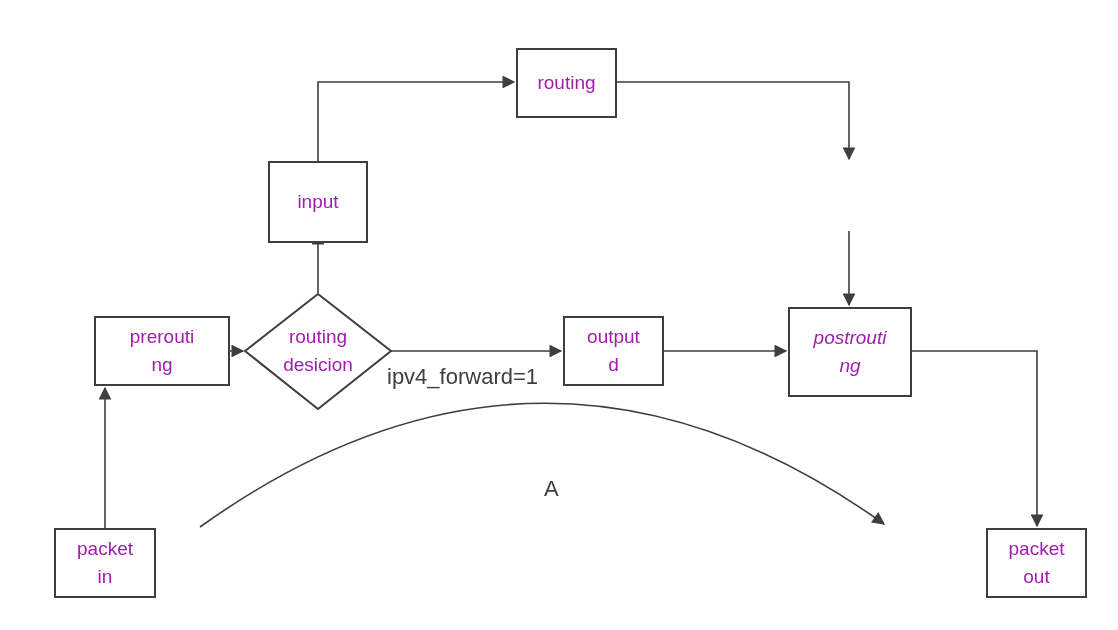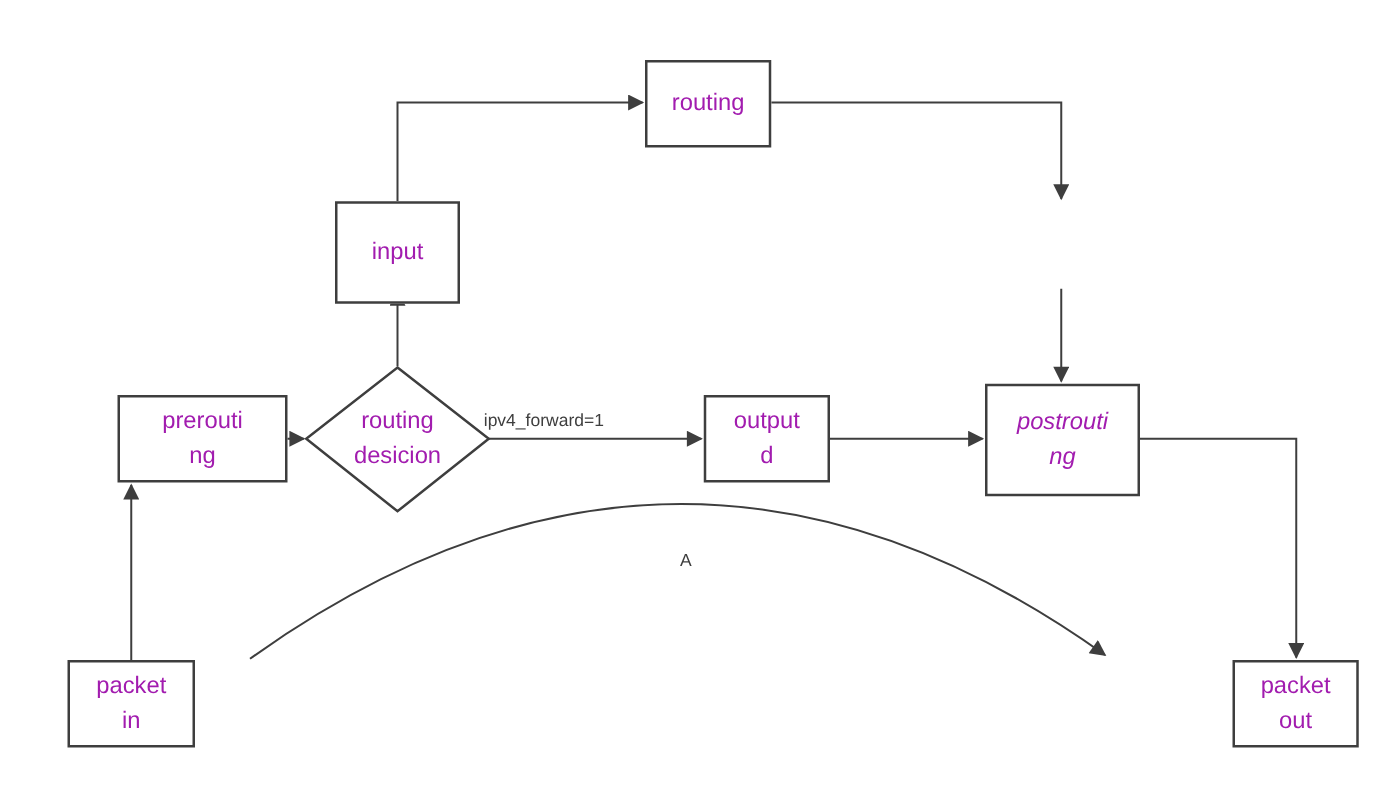--- a/index.html
+++ b/index.html
@@ -41,24 +41,25 @@
   }
   .diamond-label {
     position: absolute;
     display: flex;
     align-items: center;
     justify-content: center;
     background: transparent;
   }
   .edge-label {
     position: absolute;
-    font-size: 14px;
+    font-size: 22px;
     color: #3e3e3e;
     white-space: nowrap;
     background: transparent;
+    margin-top: 36px;
   }
   svg line, svg polyline, svg path.arc {
     stroke: #3e3e3e;
     stroke-width: 1.6;
     fill: none;
   }
   svg polygon.diamond {
     stroke: #3e3e3e;
     stroke-width: 2;
     fill: #ffffff;

